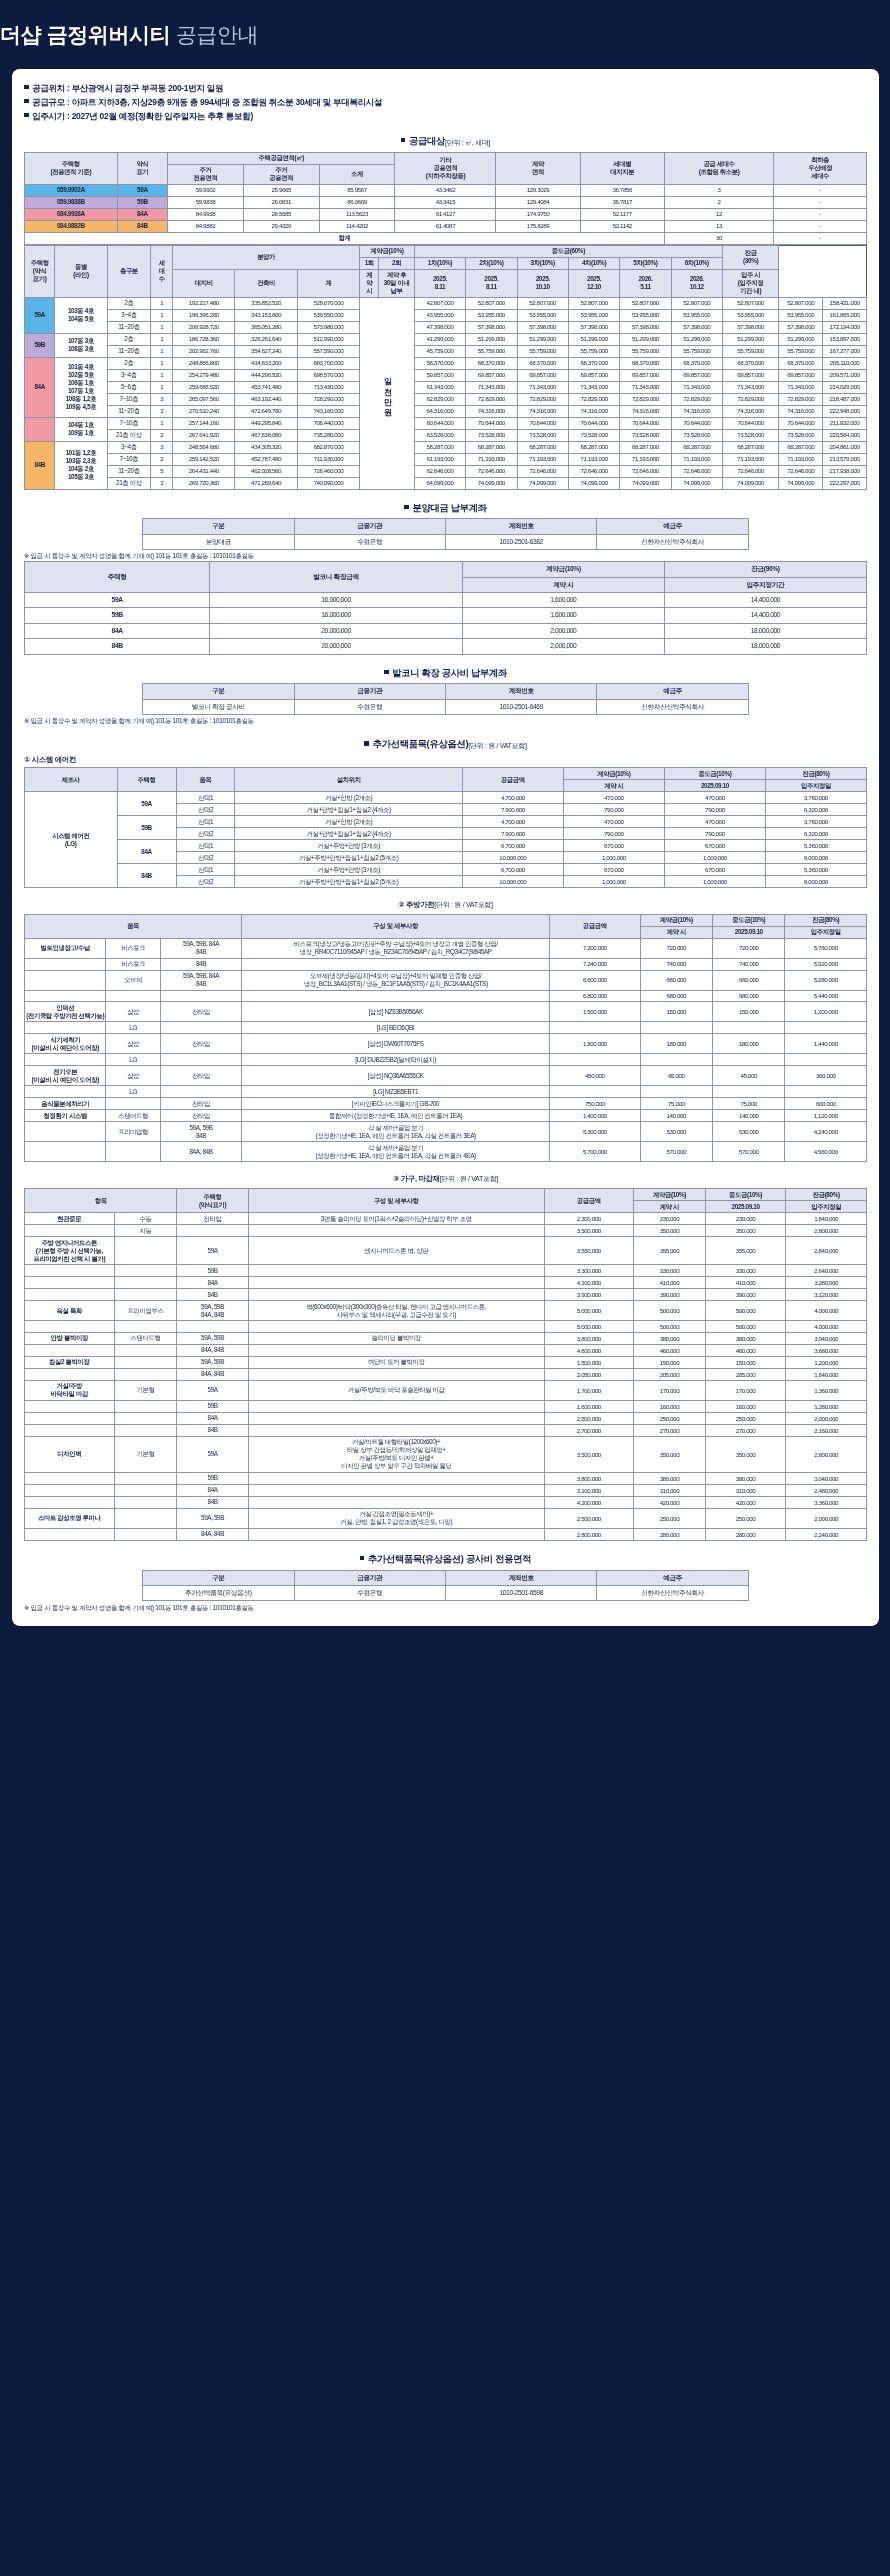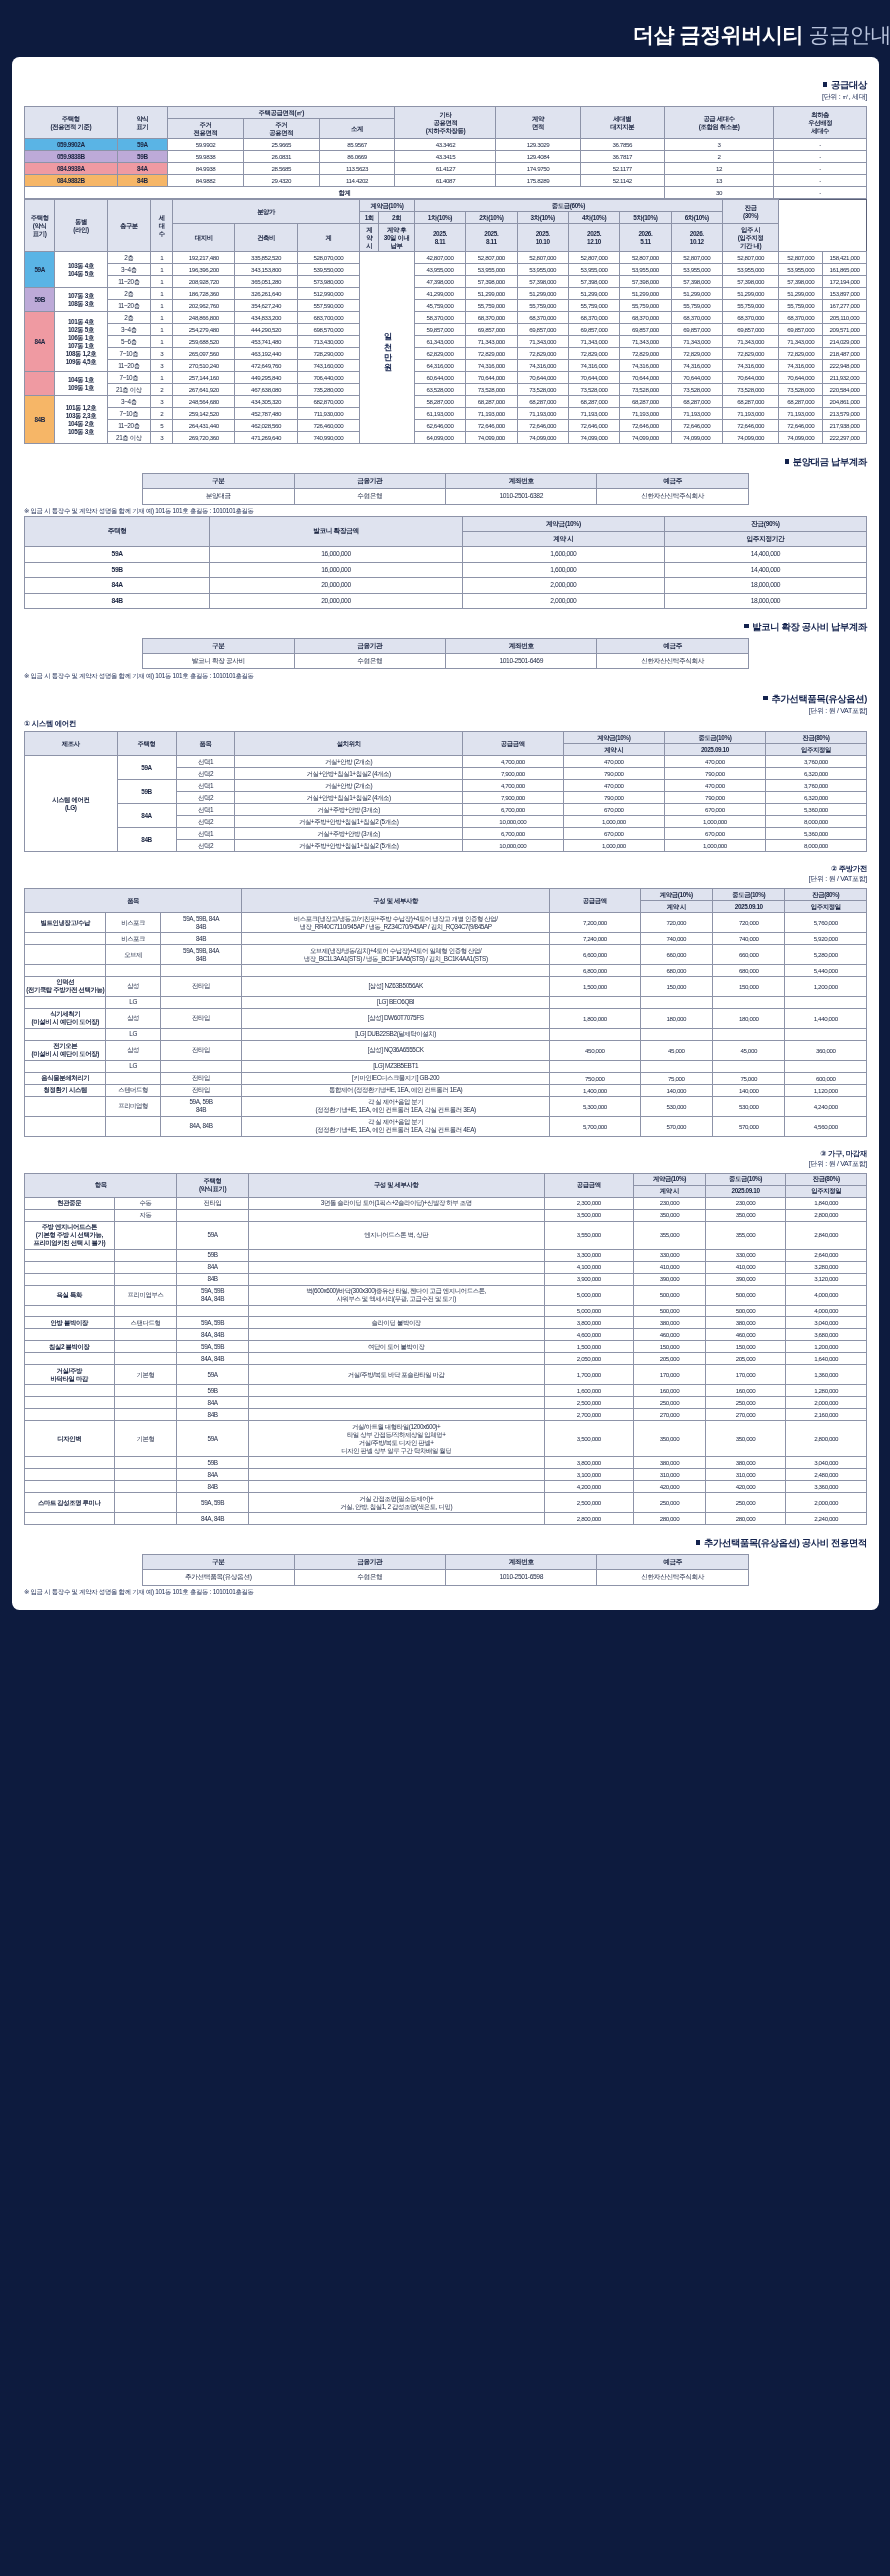--- a/index.html
+++ b/index.html
@@ -6,42 +6,41 @@
   html, body { margin:0; padding:0; }
   body {
     width:891px;
     background:#0d1b3e;
     font-family:"Liberation Sans","DejaVu Sans",sans-serif;
     color:#13224d;
   }
   .page { width:891px; padding:0 0 13.4px 0; }
 
   
-  .hero { padding:21px 0 8px 0; text-align:right; }
+  .hero { padding:21px 0 20px 0; text-align:left; }
   .hero-title { font-size:21px; font-weight:bold; color:#ffffff; letter-spacing:-0.4px; }
   .hero-title .sub { color:#b9c4dd; font-weight:normal; }
 
   .card {
     background:#ffffff;
     border-radius:7.4px;
     margin:0 12px;
     padding:10.4px 12px 13.4px 12px;
   }
 
   .bullets { margin:1.5px 0 4.5px 0; }
   .bullet {
     font-size:8.5px; font-weight:bold; color:#13224d;
     line-height:1.65; letter-spacing:-0.3px;
   }
   .bullet .sq { display:inline-block; width:4.5px; height:4.5px; background:#13224d; margin-right:3.7px; vertical-align:1.5px; }
 
   .sec-head {
-    display:flex; align-items:flex-end; justify-content:flex-start;
+    display:flex; align-items:flex-end; justify-content:center;
     margin:12px 0 3.7px 0;
-    flex-direction:column;
   }
   .sec-title { font-size:9.3px; font-weight:bold; color:#13224d; letter-spacing:-0.3px; }
   .sec-title .sq { display:inline-block; width:4.5px; height:4.5px; background:#13224d; margin-right:3.7px; vertical-align:1.5px; }
   .unit { font-size:7px; color:#13224d; letter-spacing:-0.3px; }
 
   
   table { border-collapse:collapse; width:100%; table-layout:fixed; }
   th, td {
     border:0.7px solid #8d93a8;
     font-size:6.4px;
@@ -77,20 +76,25 @@
 <div class="page">
 
   <div class="hero">
     <div class="hero-title">
       <span>더샵 금정위버시티</span><span class="sub"> 공급안내</span>
     </div>
   </div>
 
   <div class="card">
 
+    <div class="bullets">
+      <div class="bullet"><span class="sq"></span><span>공급위치 : 부산광역시 금정구 부곡동 200-1번지 일원</span></div>
+      <div class="bullet"><span class="sq"></span><span>공급규모 : 아파트 지하3층, 지상29층 9개동 총 994세대 중 조합원 취소분 30세대 및 부대복리시설</span></div>
+      <div class="bullet"><span class="sq"></span><span>입주시기 : 2027년 02월 예정(정확한 입주일자는 추후 통보함)</span></div>
+    </div>
 
     <div class="sec-head">
       <div class="sec-title"><span class="sq"></span><span>공급대상</span></div>
       <div class="unit">[단위 : ㎡, 세대]</div>
     </div>
     <table class="tbl-outer">
       <colgroup>
           <col style="width:11%">
           <col style="width:6%">
           <col style="width:9%">

